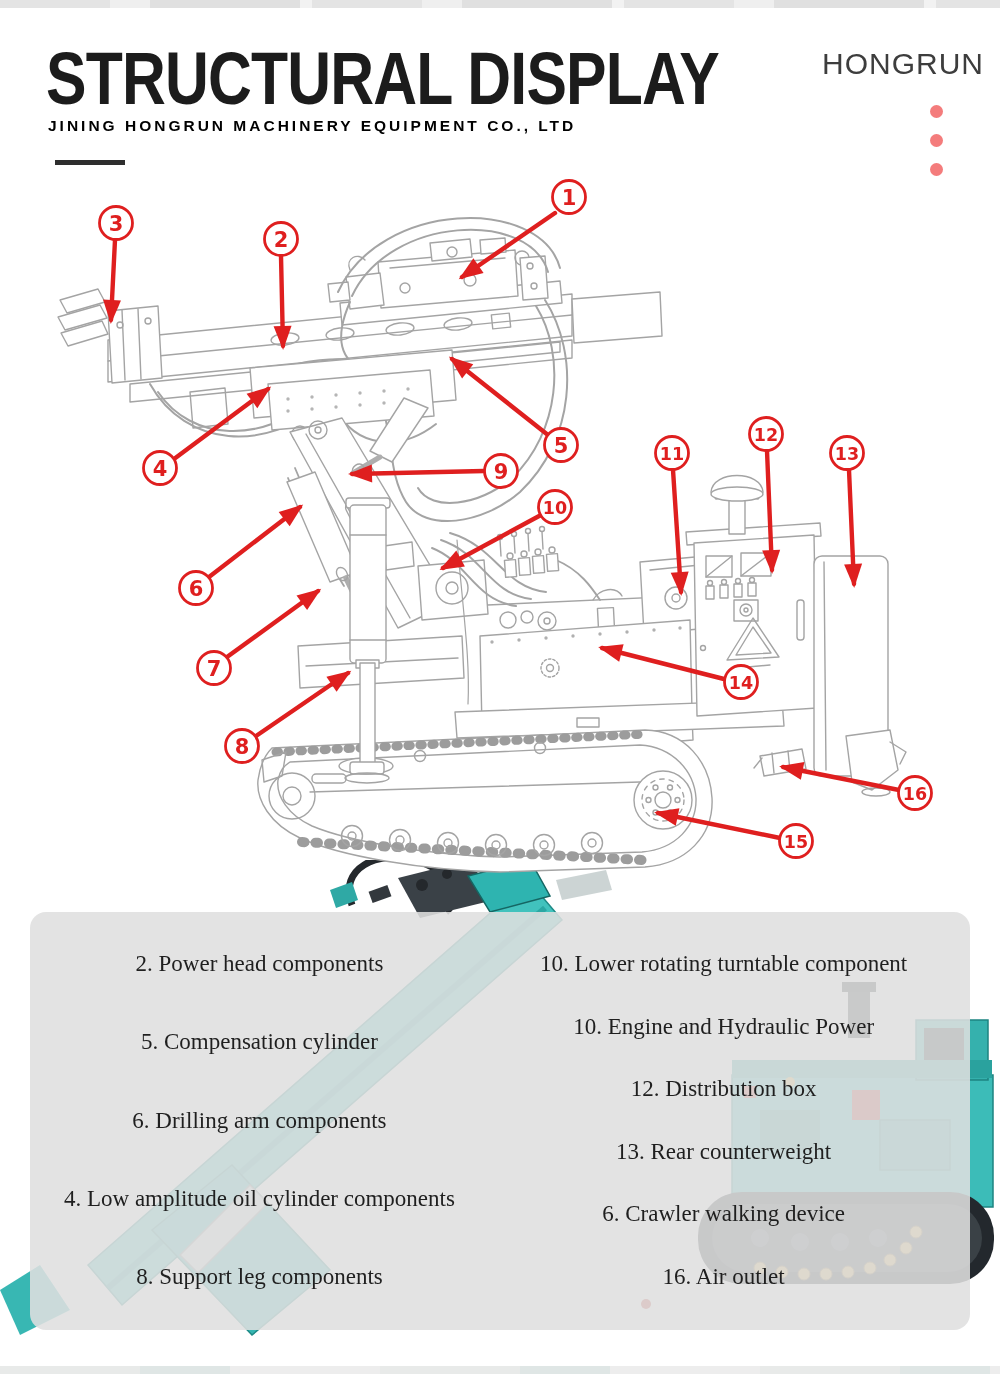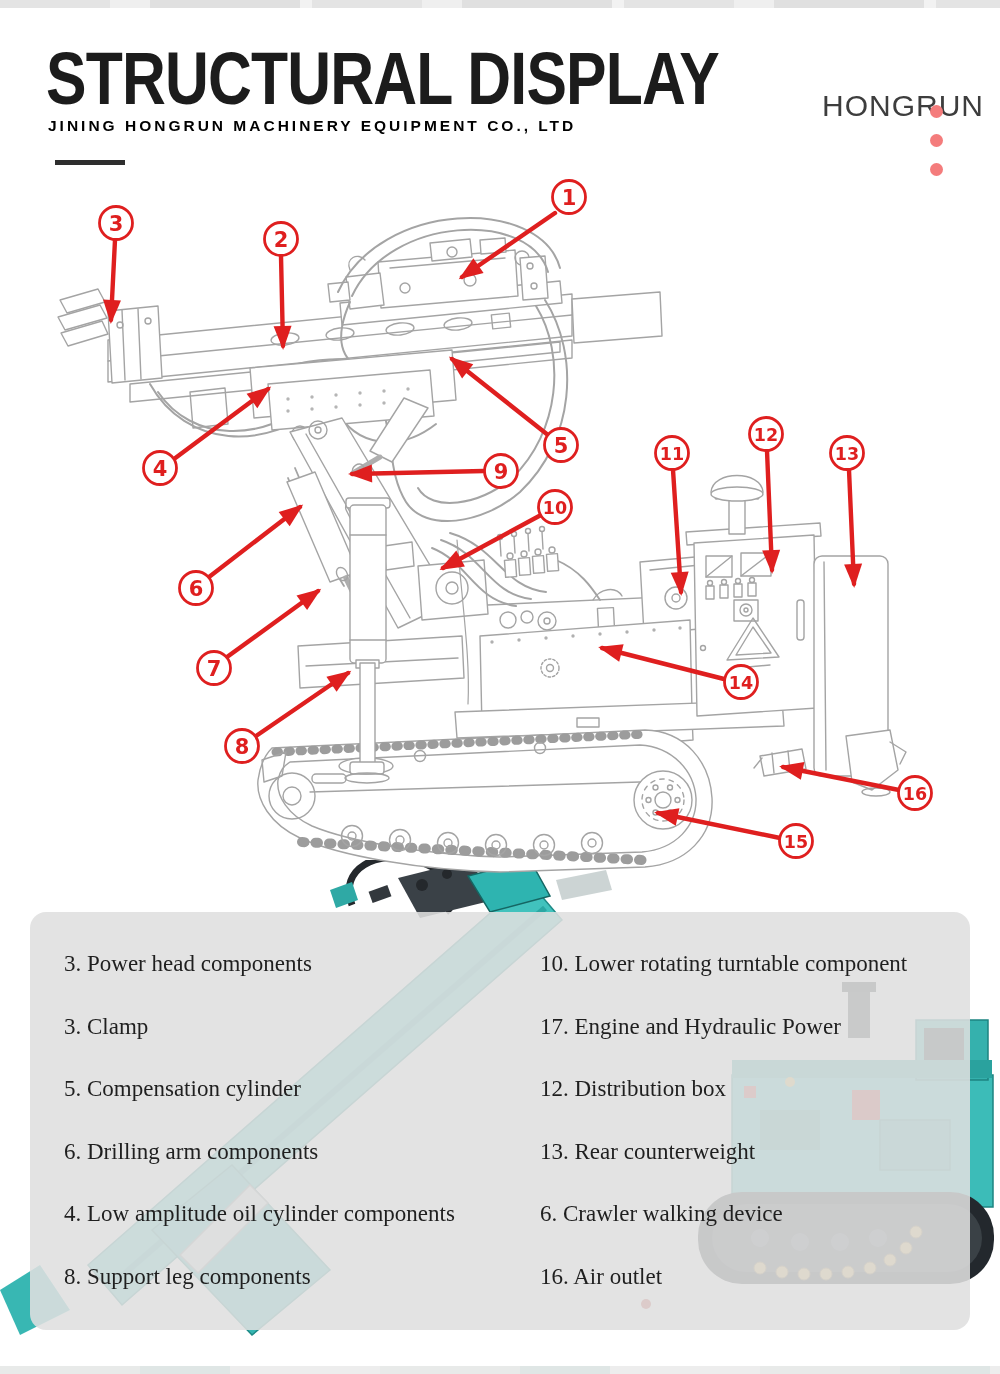--- a/index.html
+++ b/index.html
@@ -1,39 +1,39 @@
 <!DOCTYPE html>
 <html><head>
 <meta charset="utf-8">
 <style>
   * { margin:0; padding:0; box-sizing:border-box; }
   html,body { background:#fff; }
   .page {
     position:relative; width:1000px; height:1374px; background:#ffffff;
-    font-family:"Liberation Sans", sans-serif; overflow:hidden; margin:0 auto;
+    font-family:"Liberation Sans", sans-serif; overflow:hidden; margin:0 auto;text-align:center;
   }
   .top-strip {
     position:absolute; left:0; top:0; width:1000px; height:8px;
     background:repeating-linear-gradient(90deg,#e4e4e4 0 110px,#efefef 110px 150px,#e0e0e0 150px 300px,#f2f2f2 300px 312px);
   }
   .bottom-strip {
     position:absolute; left:0; top:1366px; width:1000px; height:8px;
     background:repeating-linear-gradient(90deg,#e8eae9 0 140px,#dfe6e5 140px 230px,#ededed 230px 380px);
   }
   .page-title {
     position:absolute; left:46px; top:36px; font-size:74px; font-weight:bold;
     color:#1c1c1c; letter-spacing:-1px; white-space:nowrap;
     transform:scaleX(0.82); transform-origin:left top;
   }
   .page-subtitle {
     position:absolute; left:48px; top:117px; font-size:15.5px; font-weight:bold;
     color:#000000; letter-spacing:3px; white-space:nowrap;
   }
   .title-dash { position:absolute; left:55px; top:160px; width:70px; height:4.5px; background:#2e2e2e; }
-  .brand { position:absolute; left:822px; top:47px; font-size:30px; font-weight:normal; color:#3d3d3d; letter-spacing:1px;margin-top:42px; }
+  .brand { position:absolute; left:822px; top:47px; font-size:30px; font-weight:normal; color:#3d3d3d; letter-spacing:1px; }
   .brand-dots { position:absolute; left:930px; top:105px; width:14px; }
   .brand-dots span { display:block; width:13px; height:13px; border-radius:50%; background:#f47c7c; margin-bottom:16px; }
   .diagram-svg { position:absolute; left:0; top:0; width:1000px; height:900px; }
   .legend-bg-svg { position:absolute; left:0; top:860px; width:1000px; height:500px; }
   .legend-panel {
     position:absolute; left:30px; top:912px; width:940px; height:418px;
     background:rgba(223,223,223,0.88); border-radius:16px;
   }
   .legend-col {
     position:absolute; top:952px; height:336px; display:flex; flex-direction:column;
@@ -110,30 +110,29 @@
           <circle cx="906" cy="388" r="6"></circle>
           <circle cx="916" cy="372" r="6"></circle>
       </g>
       <circle cx="646" cy="444" r="5" fill="#c23a32"></circle>
     </g>
   </svg>
 
   <div class="legend-panel"></div>
 
   <div class="legend-col left">
-    <div class="legend-row">3. Power head components</div>
-    <div class="legend-row">3. Clamp</div>
+    <div class="legend-row">2. Power head components</div>
     <div class="legend-row">5. Compensation cylinder</div>
     <div class="legend-row">6. Drilling arm components</div>
     <div class="legend-row">4. Low amplitude oil cylinder components</div>
     <div class="legend-row">8. Support leg components</div>
   </div>
   <div class="legend-col right">
     <div class="legend-row">10. Lower rotating turntable component</div>
-    <div class="legend-row">17. Engine and Hydraulic Power</div>
+    <div class="legend-row">10. Engine and Hydraulic Power</div>
     <div class="legend-row">12. Distribution box</div>
     <div class="legend-row">13. Rear counterweight</div>
     <div class="legend-row">6. Crawler walking device</div>
     <div class="legend-row">16. Air outlet</div>
   </div>
 
   <svg class="diagram-svg" viewBox="0 0 1000 900">
     <defs>
       <marker id="ah" markerUnits="userSpaceOnUse" markerWidth="26" markerHeight="20" refX="21" refY="10" orient="auto">
         <path d="M1,1 L25,10 L1,19 Z" fill="#df1f1f"></path>

